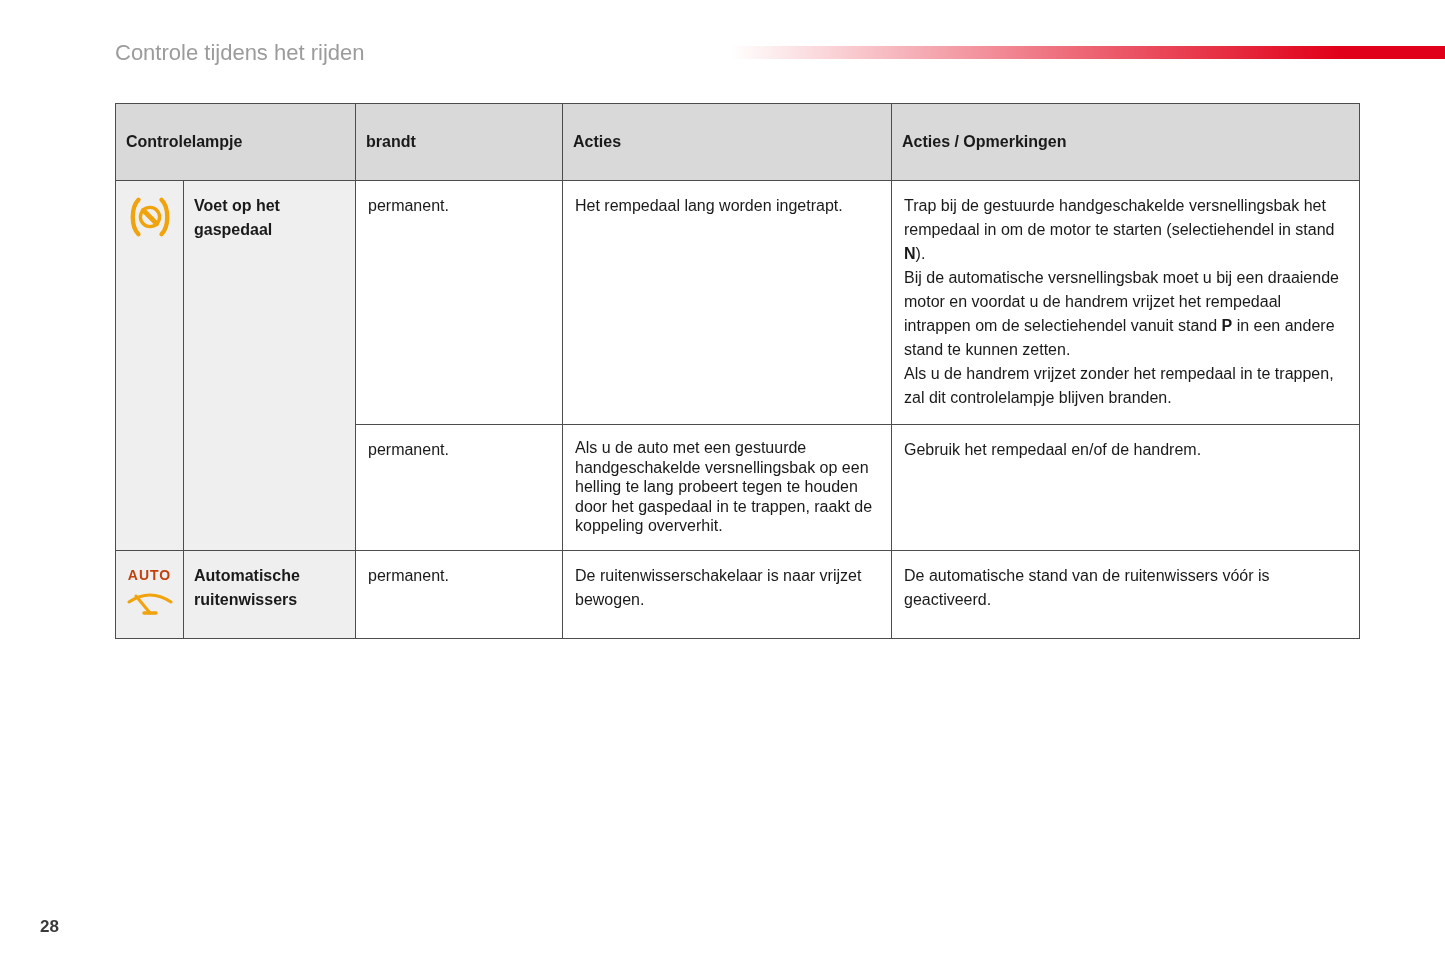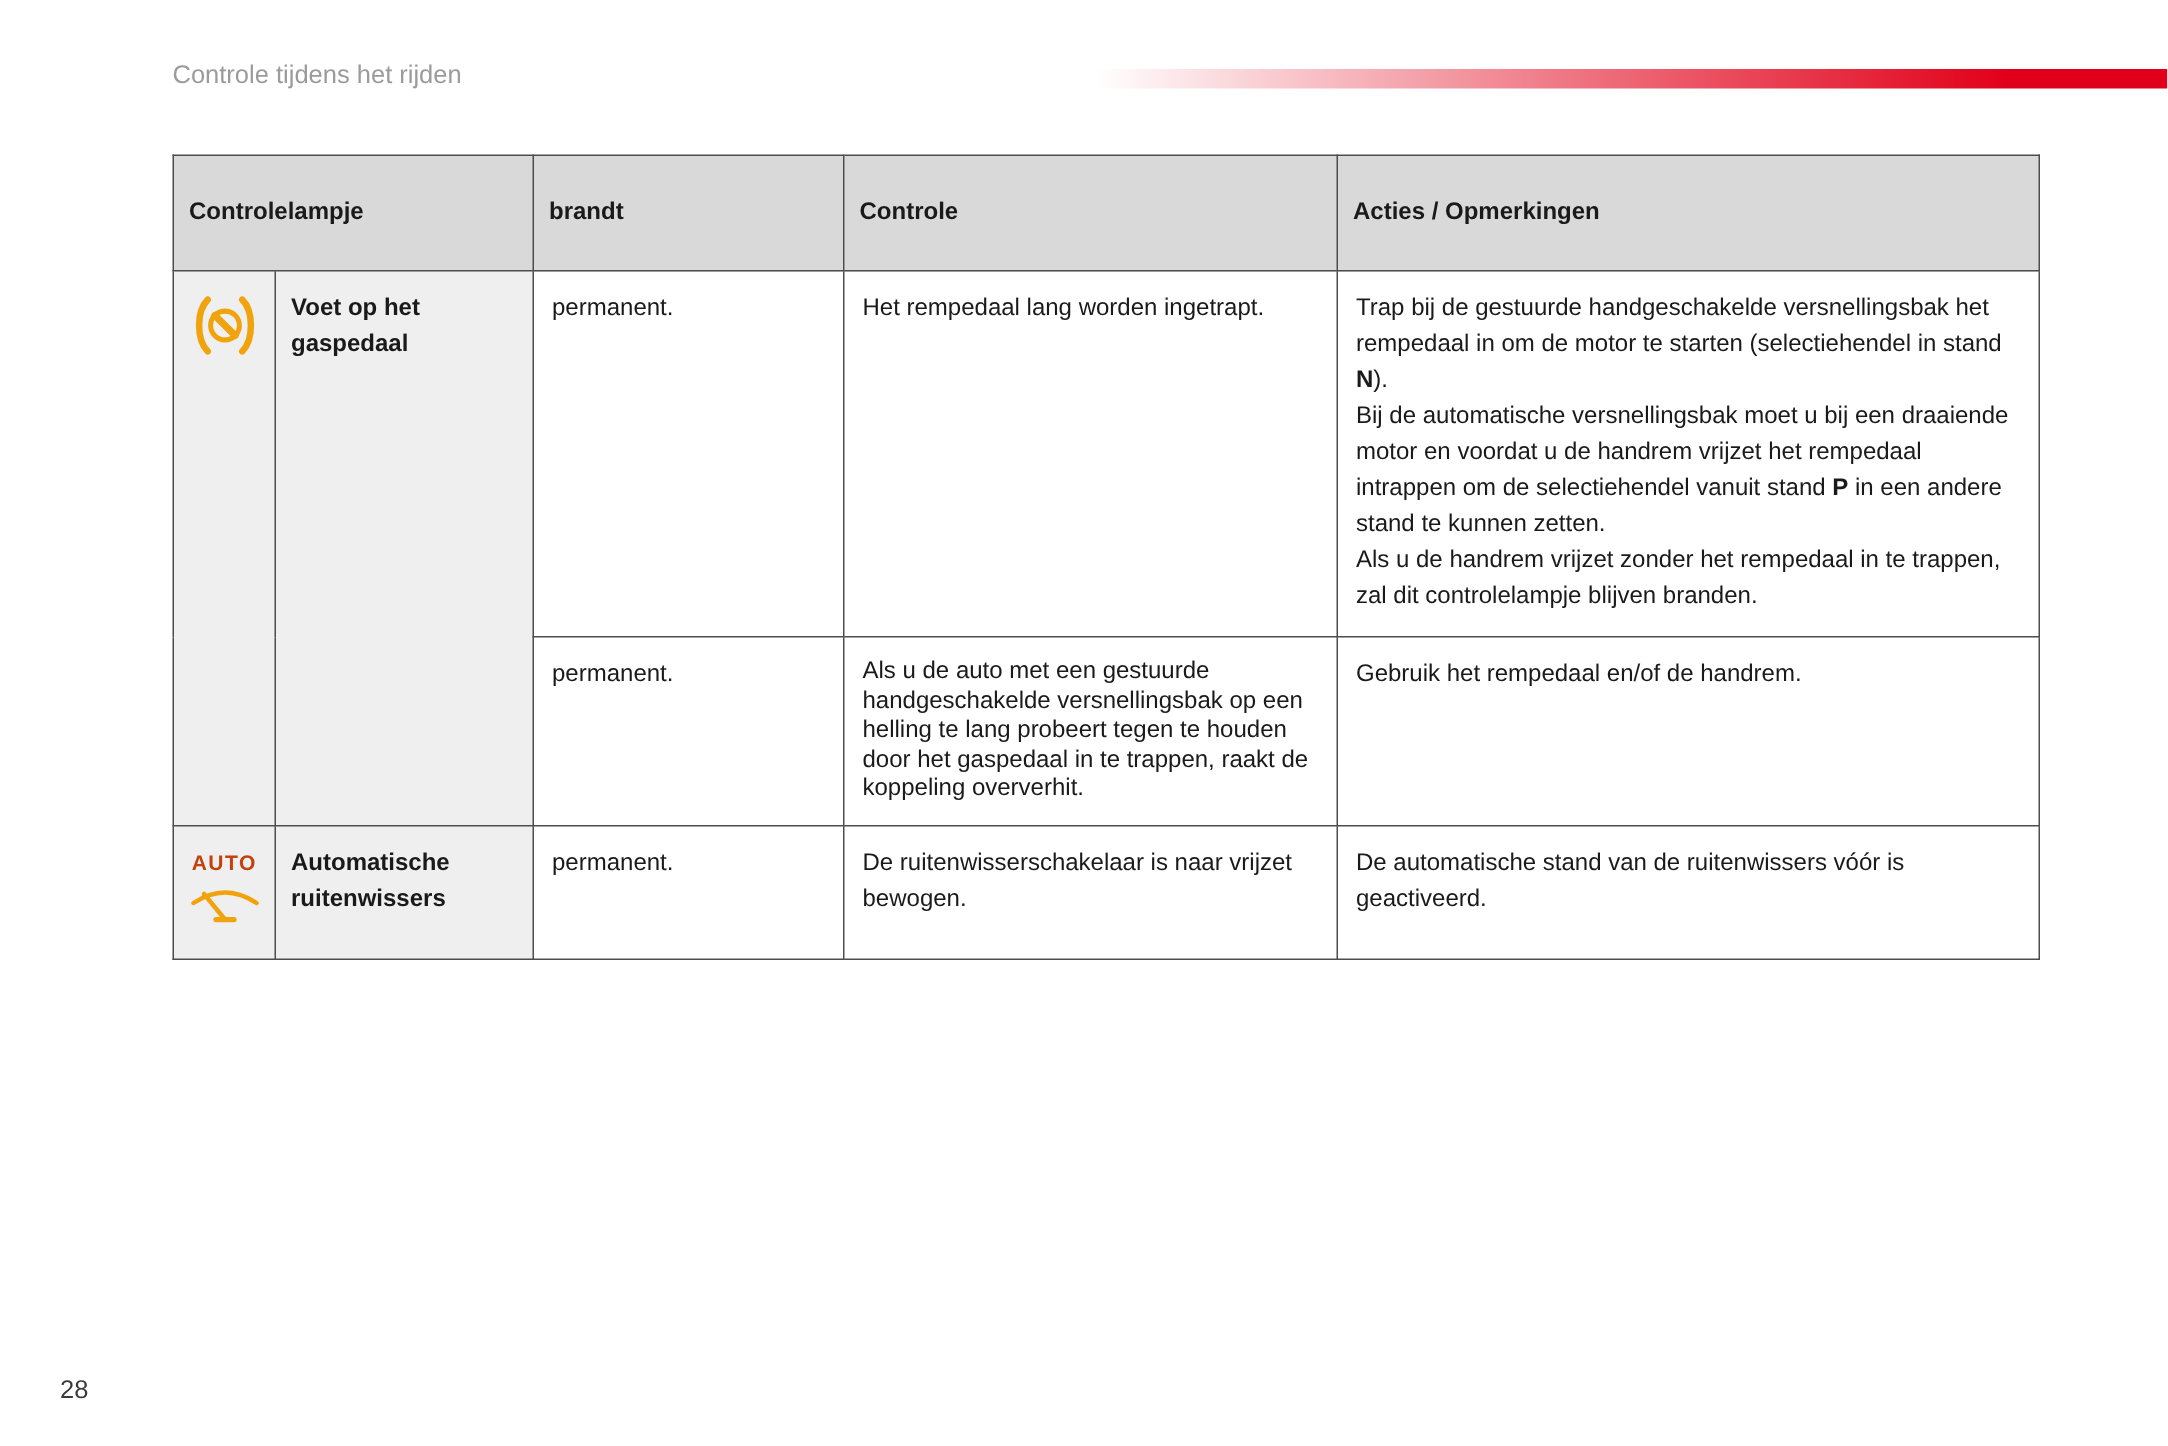--- a/index.html
+++ b/index.html
@@ -6,21 +6,21 @@
   .page{
     position:relative;
     width:1445px;height:964px;
     background:#ffffff;
     font-family:"Liberation Sans","DejaVu Sans",sans-serif;
     color:#1a1a1a;
     overflow:hidden;
   }
   .header-title{
     position:absolute;left:115px;top:40px;
-    font-size:17px;color:#9b9b9b;
+    font-size:22px;color:#9b9b9b;
   }
   .red-bar{
     position:absolute;right:0;top:46px;
     width:715px;height:13px;
     background:linear-gradient(to right, rgba(225,0,25,0) 0%, rgba(225,0,25,.55) 45%, #e10019 85%, #e10019 100%);
   }
   table.warning-table{
     position:absolute;left:115px;top:103px;
     width:1244px;
     border-collapse:collapse;
@@ -59,21 +59,21 @@
   .auto-word{
     display:block;
     color:#c2410c;
     font-weight:bold;
     font-size:14px;
     letter-spacing:1px;
     margin-bottom:1px;
   }
   .page-number{
     position:absolute;left:40px;top:917px;
-    font-size:17px;font-weight:normal;color:#3a3a3a;
+    font-size:17px;font-weight:bold;color:#3a3a3a;
   }
   b{font-weight:bold;}
 </style>
 </head>
 <body>
 
 <div class="page">
 
   <span class="header-title">Controle tijdens het rijden</span>
   <div class="red-bar"></div>
@@ -83,21 +83,21 @@
       <col style="width:68px">
         <col style="width:172px">
         <col style="width:207px">
         <col style="width:329px">
         <col style="width:468px">
     </colgroup>
     <thead>
       <tr>
         <th colspan="2">Controlelampje</th>
         <th>brandt</th>
-        <th>Controle</th>
+        <th>Acties</th>
         <th>Acties / Opmerkingen</th>
       </tr>
     </thead>
     <tbody>
       <tr class="r1a">
         <td class="icon-cell" rowspan="2">
           <svg width="46" height="44" viewBox="0 0 48 44" fill="none">
             <path d="M12 4 C4 12 4 32 12 40" stroke="#f0a30c" stroke-width="4.5" stroke-linecap="round"></path>
             <path d="M36 4 C44 12 44 32 36 40" stroke="#f0a30c" stroke-width="4.5" stroke-linecap="round"></path>
             <circle cx="24" cy="22" r="10" stroke="#f0a30c" stroke-width="3.5"></circle>

